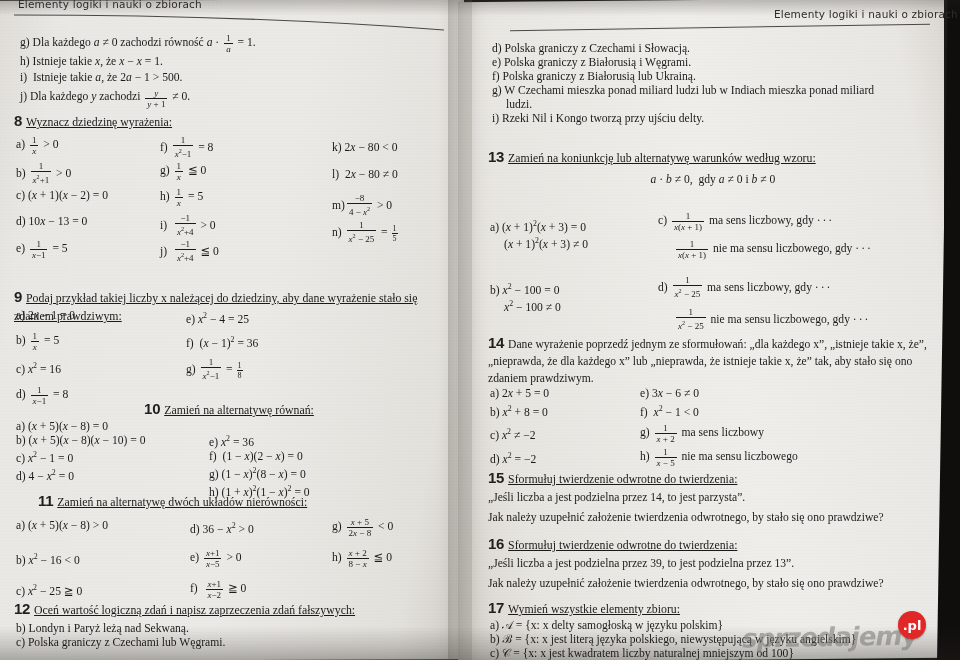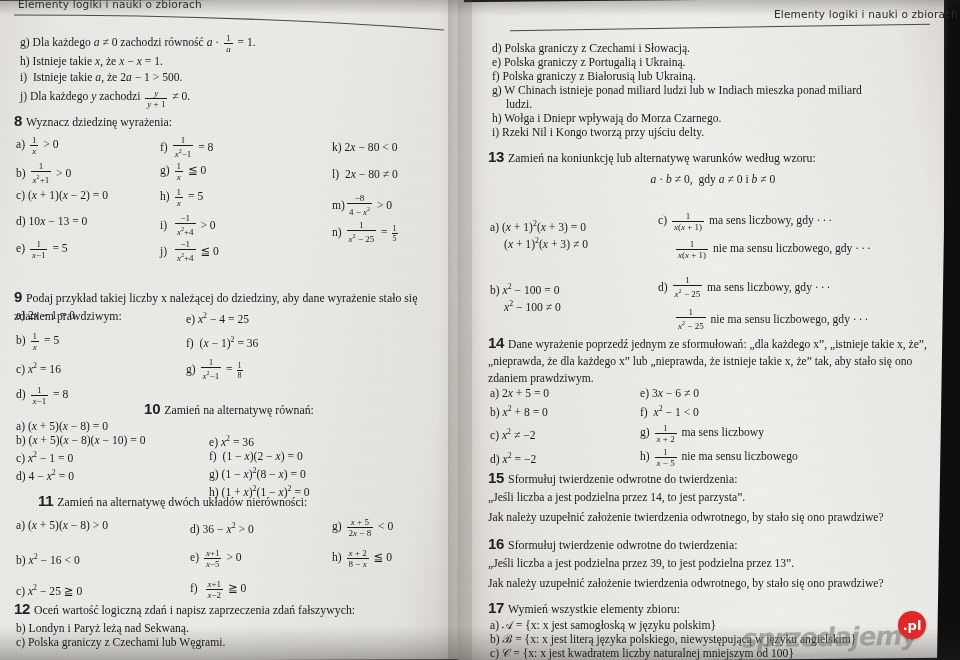--- a/index.html
+++ b/index.html
@@ -76,21 +76,21 @@
     font-family:"Liberation Serif",serif;
     font-size:11.6px;line-height:16px;
   }
   .exline.tight{line-height:14px;}
   .exline.wide{line-height:22px;}
   .num{
     font-family:"Liberation Sans",sans-serif;
     font-weight:bold;font-size:15px;color:#201f1d;
     margin-right:4px;letter-spacing:-.3px;
   }
-  .hdr{font-size:11.8px;color:#1b1a19;}
+  .hdr{font-size:11.8px;color:#1b1a19;text-decoration:underline;}
   .para{
     color:#1c1b1a;font-size:11.6px;line-height:17px;
     font-family:"Liberation Serif",serif;
   }
   .ctr{text-align:center;}
 
   
   .fr{display:inline-block;vertical-align:-0.55em;text-align:center;margin:0 2px;}
   .fr .n{display:block;font-size:9px;line-height:9px;padding:0 2px;}
   .fr .d{display:block;font-size:9px;line-height:10px;border-top:1px solid #1c1b1a;padding:0 2px;}
@@ -243,25 +243,24 @@
   <div class="col" style="left:14px;top:600px;width:430px;">
     <span class="num">12</span><span class="hdr">Oceń wartość logiczną zdań i napisz zaprzeczenia zdań fałszywych:</span>
   </div>
   <div class="col" style="left:16px;top:622px;">
     <div class="exline tight">b) Londyn i Paryż leżą nad Sekwaną.</div>
     <div class="exline tight">c) Polska graniczy z Czechami lub Węgrami.</div>
   </div>
 
   <div class="col" style="left:492px;top:42px;width:450px;">
     <div class="exline tight">d) Polska graniczy z Czechami i Słowacją.</div>
-    <div class="exline tight">e) Polska graniczy z Portugalią i Ukrainą.</div>
+    <div class="exline tight">e) Polska graniczy z Białorusią i Węgrami.</div>
     <div class="exline tight">f) Polska graniczy z Białorusią lub Ukrainą.</div>
-    <div class="exline tight">g) W Chinach istnieje ponad miliard ludzi lub w Indiach mieszka ponad miliard</div>
+    <div class="exline tight">g) W Czechami mieszka ponad miliard ludzi lub w Indiach mieszka ponad miliard</div>
     <div class="exline tight" style="padding-left:14px">ludzi.</div>
-    <div class="exline tight">h) Wołga i Dniepr wpływają do Morza Czarnego.</div>
     <div class="exline tight">i) Rzeki Nil i Kongo tworzą przy ujściu delty.</div>
   </div>
 
   <div class="col" style="left:488px;top:148px;width:450px;">
     <span class="num">13</span><span class="hdr">Zamień na koniunkcję lub alternatywę warunków według wzoru:</span>
   </div>
   <div class="col ctr" style="left:488px;top:172px;width:450px;">
     <div class="exline ctr" style="height:19px"><i>a</i> · <i>b</i> ≠ 0,&nbsp; gdy <i>a</i> ≠ 0 i <i>b</i> ≠ 0</div>
   </div>
 
@@ -301,21 +300,21 @@
   </div>
 
   <div class="col" style="left:488px;top:536px;width:470px;">
     <div class="exline" style="height:20px"><span class="num">16</span><span class="hdr">Sformułuj twierdzenie odwrotne do twierdzenia:</span></div>
     <div class="exline" style="height:20px">„Jeśli liczba a jest podzielna przez 39, to jest podzielna przez 13”.</div>
     <div class="exline" style="height:20px">Jak należy uzupełnić założenie twierdzenia odwrotnego, by stało się ono prawdziwe?</div>
   </div>
 
   <div class="col" style="left:488px;top:600px;width:470px;">
     <div class="exline" style="height:19px"><span class="num">17</span><span class="hdr">Wymień wszystkie elementy zbioru:</span></div>
-    <div class="exline tight" style="padding-left:2px">a) 𝒜 = {x: x jest samogłoską w języku polskim}</div>
+    <div class="exline tight" style="padding-left:2px">a) 𝒜 = {x: x delty samogłoską w języku polskim}</div>
     <div class="exline tight" style="padding-left:2px">b) ℬ = {x: x jest literą języka polskiego, niewystępującą w języku angielskim}</div>
     <div class="exline tight" style="padding-left:2px">c) 𝒞 = {x: x jest kwadratem liczby naturalnej mniejszym od 100}</div>
   </div>
 
   <div class="wm">sprzedajemy</div>
   <div class="wmdot">.pl</div>
 
 </div>
 
 </body></html>

